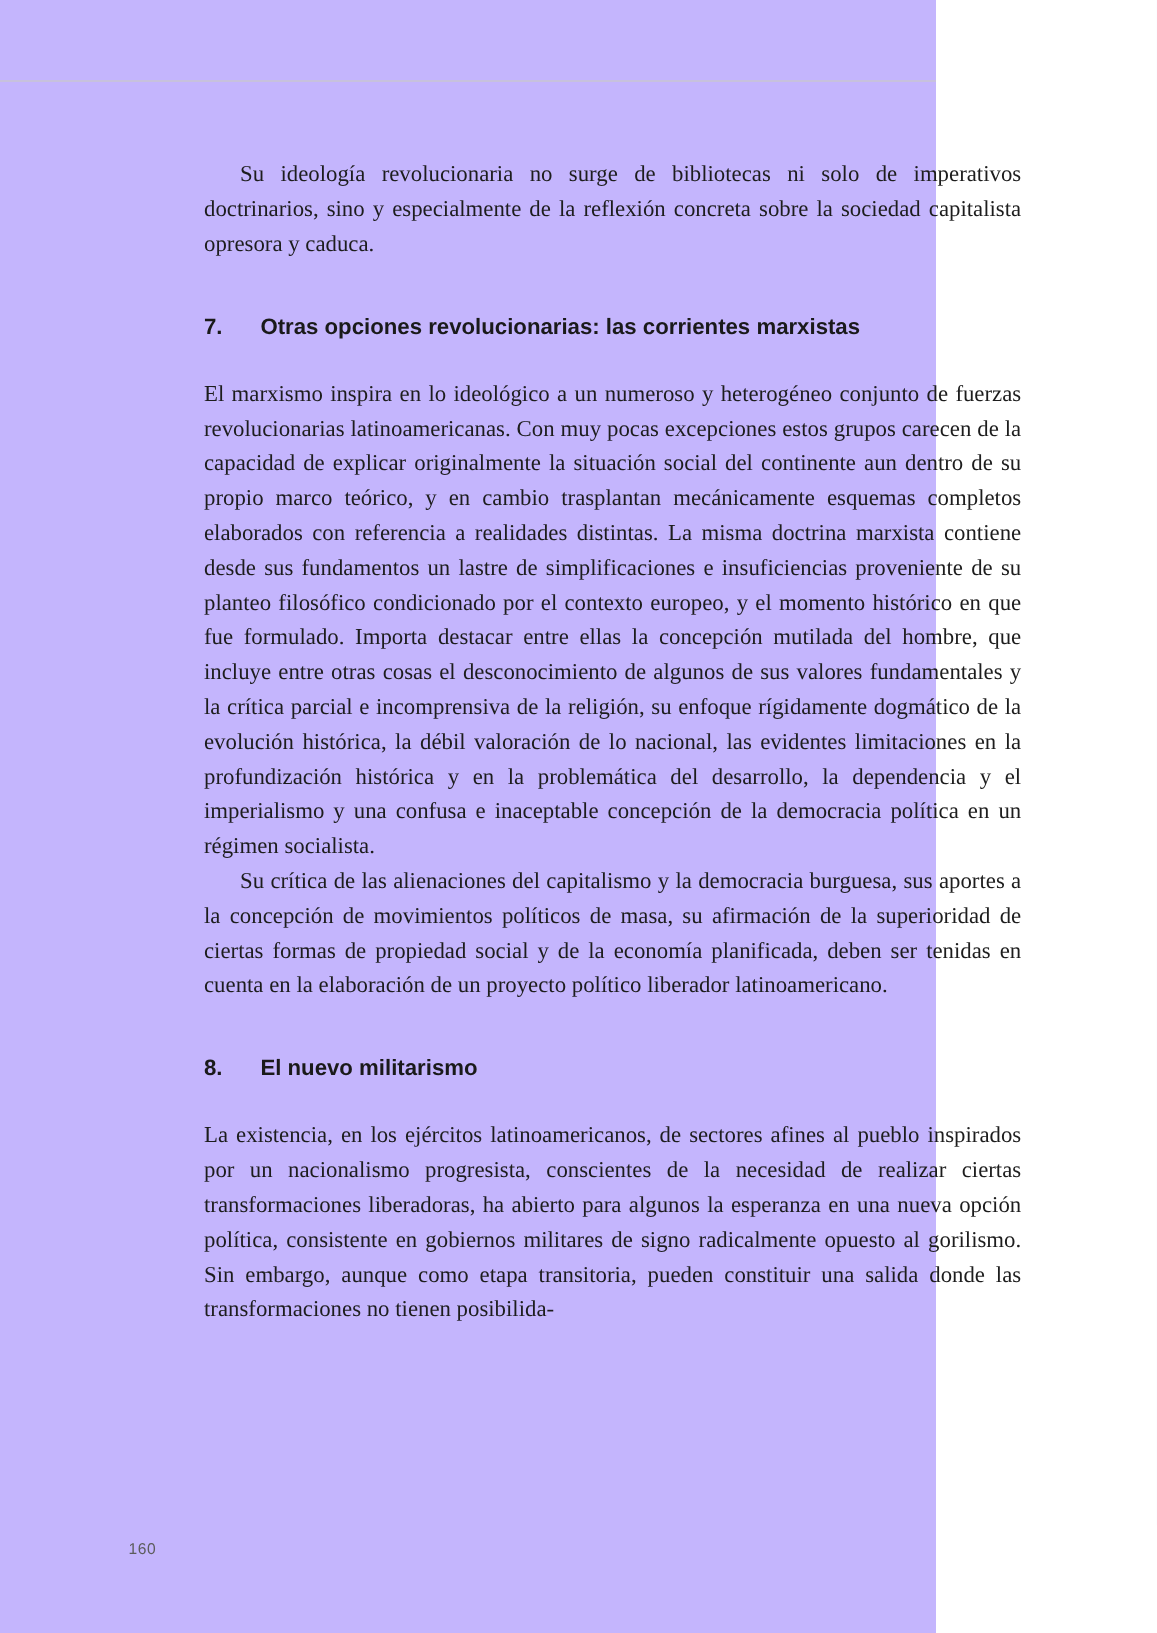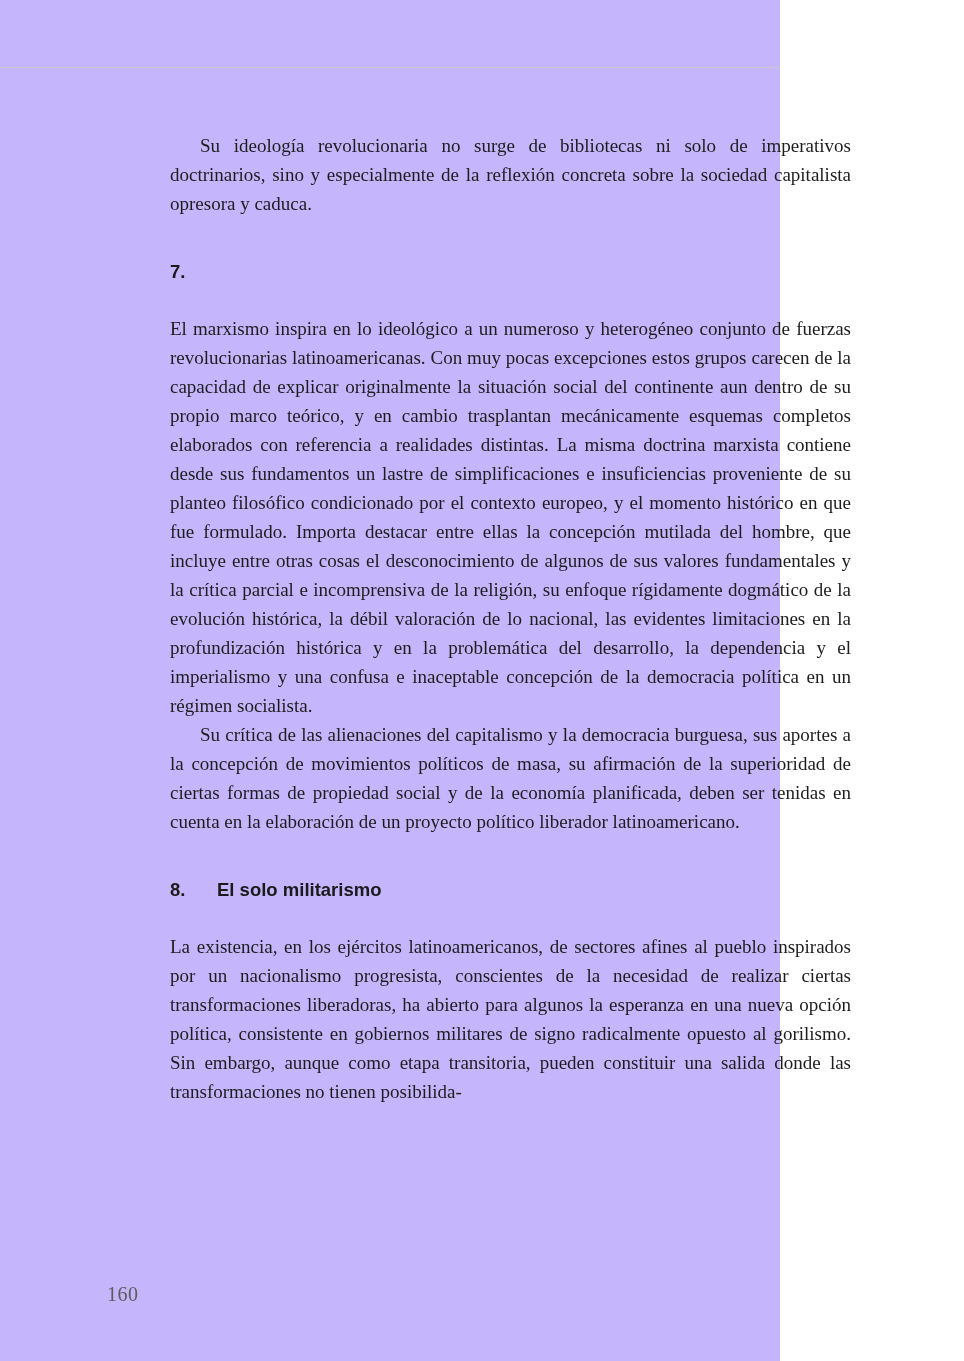--- a/index.html
+++ b/index.html
@@ -56,50 +56,51 @@
     text-align: left;
   }
   .section-heading .h-num {
     flex: 0 0 auto;
     width: 47px;
   }
   .page-number {
     position: absolute;
     left: 107px;
     top: 1283px;
-    font-family: Liberation Serif, serif;
-    font-size: 20px;
+    font-family: Liberation Sans, sans-serif;
+    font-size: 13px;
     letter-spacing: 0.5px;
     color: #5c5c5c;
   }
 </style>
 </head>
 <body>
 
 <div class="page">
 
   <div class="top-rule"></div>
 
   <div class="text-column">
 
     <p class="indent">Su ideología revolucionaria no surge de bibliotecas ni solo de imperativos doctrinarios, sino y especialmente de la reflexión concreta sobre la sociedad capitalista opresora y caduca.</p>
 
     <h2 class="section-heading">
       <span class="h-num">7.</span>
+      <span class="h-title">Otras opciones revolucionarias: las corrientes marxistas</span>
     </h2>
 
     <p>El marxismo inspira en lo ideológico a un numeroso y heterogéneo conjunto de fuerzas revolucionarias latinoamericanas. Con muy pocas excepciones estos grupos carecen de la capacidad de explicar originalmente la situación social del continente aun dentro de su propio marco teórico, y en cambio trasplantan mecánicamente esquemas completos elaborados con referencia a realidades distintas. La misma doctrina marxista contiene desde sus fundamentos un lastre de simplificaciones e insuficiencias proveniente de su planteo filosófico condicionado por el contexto europeo, y el momento histórico en que fue formulado. Importa destacar entre ellas la concepción mutilada del hombre, que incluye entre otras cosas el desconocimiento de algunos de sus valores fundamentales y la crítica parcial e incomprensiva de la religión, su enfoque rígidamente dogmático de la evolución histórica, la débil valoración de lo nacional, las evidentes limitaciones en la profundización histórica y en la problemática del desarrollo, la dependencia y el imperialismo y una confusa e inaceptable concepción de la democracia política en un régimen socialista.</p>
 
 
 
     <p class="indent">Su crítica de las alienaciones del capitalismo y la democracia burguesa, sus aportes a la concepción de movimientos políticos de masa, su afirmación de la superioridad de ciertas formas de propiedad social y de la economía planificada, deben ser tenidas en cuenta en la elaboración de un proyecto político liberador latinoamericano.</p>
 
     <h2 class="section-heading">
       <span class="h-num">8.</span>
-      <span class="h-title">El solo militarismo</span>
+      <span class="h-title">El nuevo militarismo</span>
     </h2>
 
     <p>La existencia, en los ejércitos latinoamericanos, de sectores afines al pueblo inspirados por un nacionalismo progresista, conscientes de la necesidad de realizar ciertas transformaciones liberadoras, ha abierto para algunos la esperanza en una nueva opción política, consistente en gobiernos militares de signo radicalmente opuesto al gorilismo. Sin embargo, aunque como etapa transitoria, pueden constituir una salida donde las transformaciones no tienen posibilida-</p>
 
   </div>
 
   <div class="page-number">160</div>
 
 </div>
 

